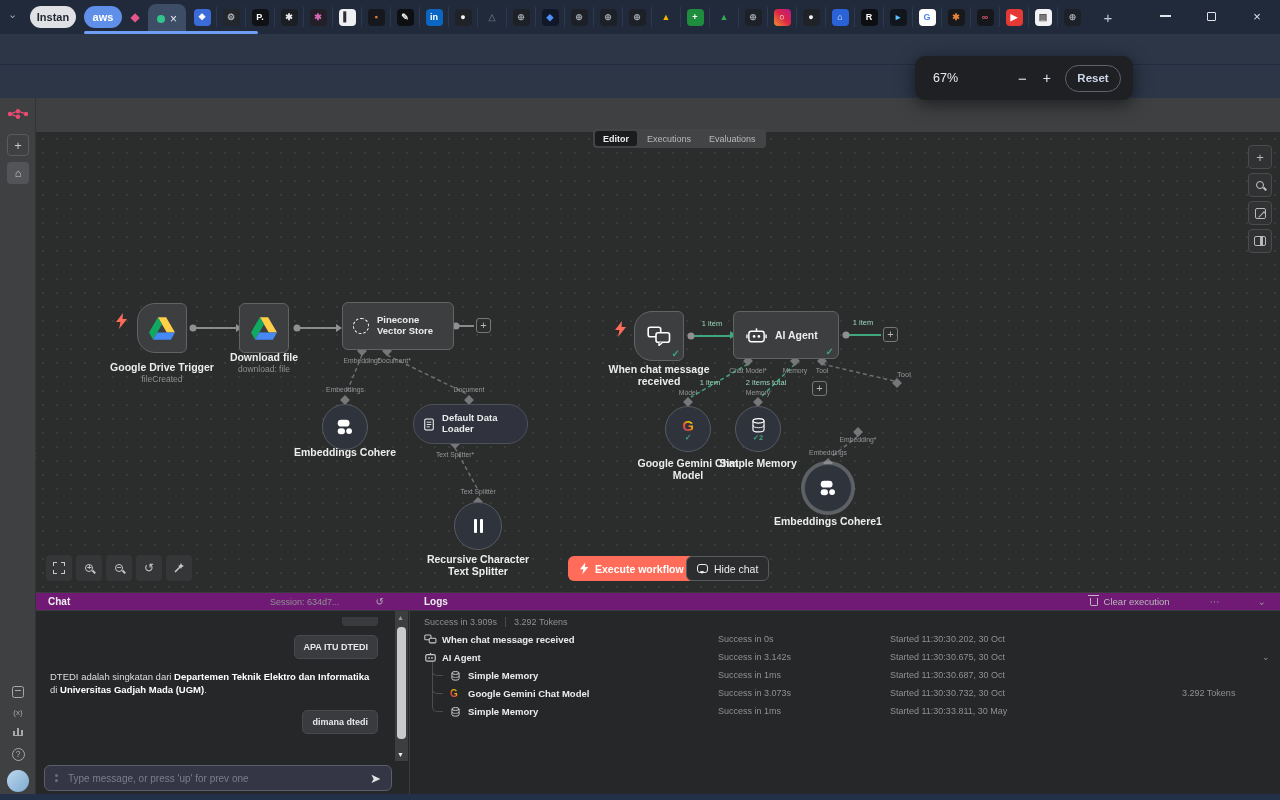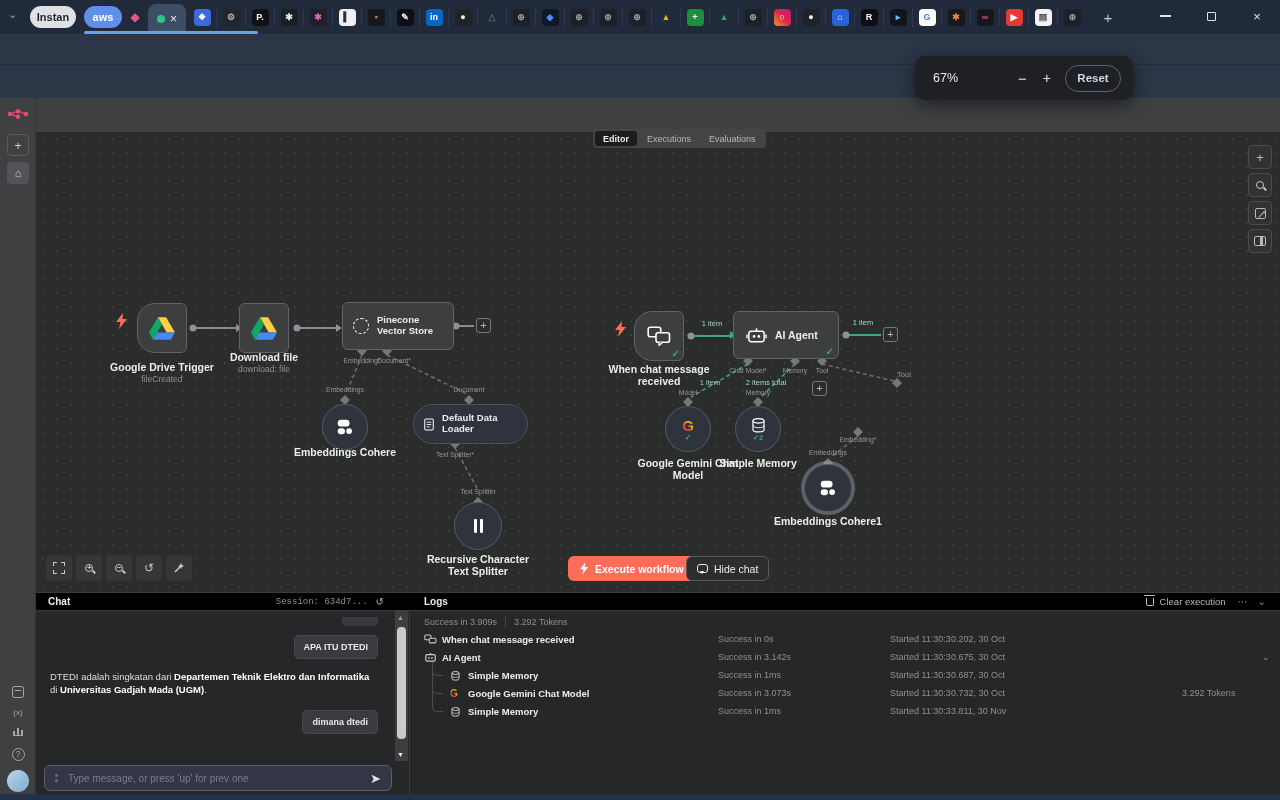--- a/index.html
+++ b/index.html
@@ -175,21 +175,21 @@
   .execbtn{position:absolute;left:532px;top:424px;height:25px;background:#ff6d5a;border-radius:6px;color:#fff;
     font-size:10.5px;font-weight:bold;display:flex;align-items:center;gap:6px;padding:0 12px;}
   .hidechat{position:absolute;left:650px;top:424px;height:25px;background:#2c2d2e;border:1px solid #5a5b5d;
     border-radius:6px;color:#ececec;font-size:10.5px;display:flex;align-items:center;gap:6px;padding:0 10px;}
   .bubico{width:11px;height:9px;border:1.4px solid #ececec;border-radius:3px;position:relative;}
   .bubico::after{content:"";position:absolute;left:2px;bottom:-4px;border:2.5px solid transparent;border-top:3px solid #ececec;}
   .collapseL{position:absolute;left:-3px;top:316px;color:#828385;font-size:12px;}
 
   
   .panelwrap{left:36px;top:592px;width:1244px;height:202px;background:#262728;border-top:1px solid #3a3b3c;}
-  .phead{position:absolute;top:0;height:18px;background:#000000;border-bottom:1px solid #3a3b3c;display:flex;align-items:center;}
+  .phead{position:absolute;top:0;height:18px;background:#701a75;border-bottom:1px solid #3a3b3c;display:flex;align-items:center;gap:28px;}
   .ptitle{color:#ececec;font-size:10px;font-weight:bold;}
   .chatpanel{position:absolute;left:0;top:0;width:374px;height:202px;border-right:1px solid #3a3b3c;}
   .sess{color:#8f9193;font-size:9px;}
   .refr{color:#b0b1b3;font-size:10px;}
   .cmsgs{position:absolute;left:0;top:18px;width:356px;height:150px;overflow:hidden;padding:6px 14px 0 14px;}
   .cmsg{font-size:9.5px;color:#dcdddf;line-height:1.35;}
   .cmsg.bot{margin-bottom:13px;max-width:330px;}
   .cmsg.bot b{color:#fff;}
   .cmsg.user{display:flex;justify-content:flex-end;margin-bottom:12px;align-items:flex-end;}
   .cmsg.user span{background:#3a3b3e;border:1px solid #48494c;border-radius:5px;padding:5px 9px;color:#e6e7e9;font-size:9px;font-weight:bold;}
@@ -716,21 +716,21 @@
       <span class="bubico"></span>
       <span>Hide chat</span>
     </span>
   </div>
 
   <div class="abs panelwrap">
 
     <div class="chatpanel">
       <div class="phead" style="left:0;width:374px;padding:0 12px;">
         <span class="ptitle">Chat</span>
-        <span class="sess" style="margin-left:auto;font-family:Liberation Mono, monospace;">Session: 634d7...</span>
+        <span class="sess" style="margin-left:auto;">Session: 634d7...</span>
         <span class="refr" style="margin-left:8px;margin-right:14px;">↺</span>
       </div>
       <div class="cmsgs" id="chat-msgs">
         <div class="clipstub"></div>
           <div class="cmsg user">
             <span>APA ITU DTEDI</span>
           </div>
           <div class="cmsg bot"><span>DTEDI adalah singkatan dari </span><b>Departemen Teknik Elektro dan Informatika</b><span> di </span><b>Universitas Gadjah Mada (UGM)</b><span>.</span></div>
           <div class="cmsg user">
             <span>dimana dtedi</span>
@@ -821,20 +821,20 @@
             <span class="tree"></span>
             <span class="lico" style="left: 40px;">
               <svg width="11" height="12" viewBox="0 0 20 20">
                 <ellipse cx="10" cy="4.5" rx="6.5" ry="2.6" fill="none" stroke="#c9cacc" stroke-width="1.8"></ellipse>
                 <path d="M3.5 4.5 v10.5 a6.5 2.6 0 0 0 13 0 v-10.5" fill="none" stroke="#c9cacc" stroke-width="1.8"></path>
                 <path d="M3.5 10 a6.5 2.6 0 0 0 13 0" fill="none" stroke="#c9cacc" stroke-width="1.4"></path>
               </svg>
             </span>
             <span class="lname" style="left: 58px;">Simple Memory</span>
             <span class="lstatus">Success in 1ms</span>
-            <span class="lstarted">Started 11:30:33.811, 30 Nov</span>
+            <span class="lstarted">Started 11:30:33.811, 30 May</span>
           </div>
         </div>
     </div>
   </div>
 
   <div class="abs bottomstrip"></div>
 </div>
 
 </body></html>

